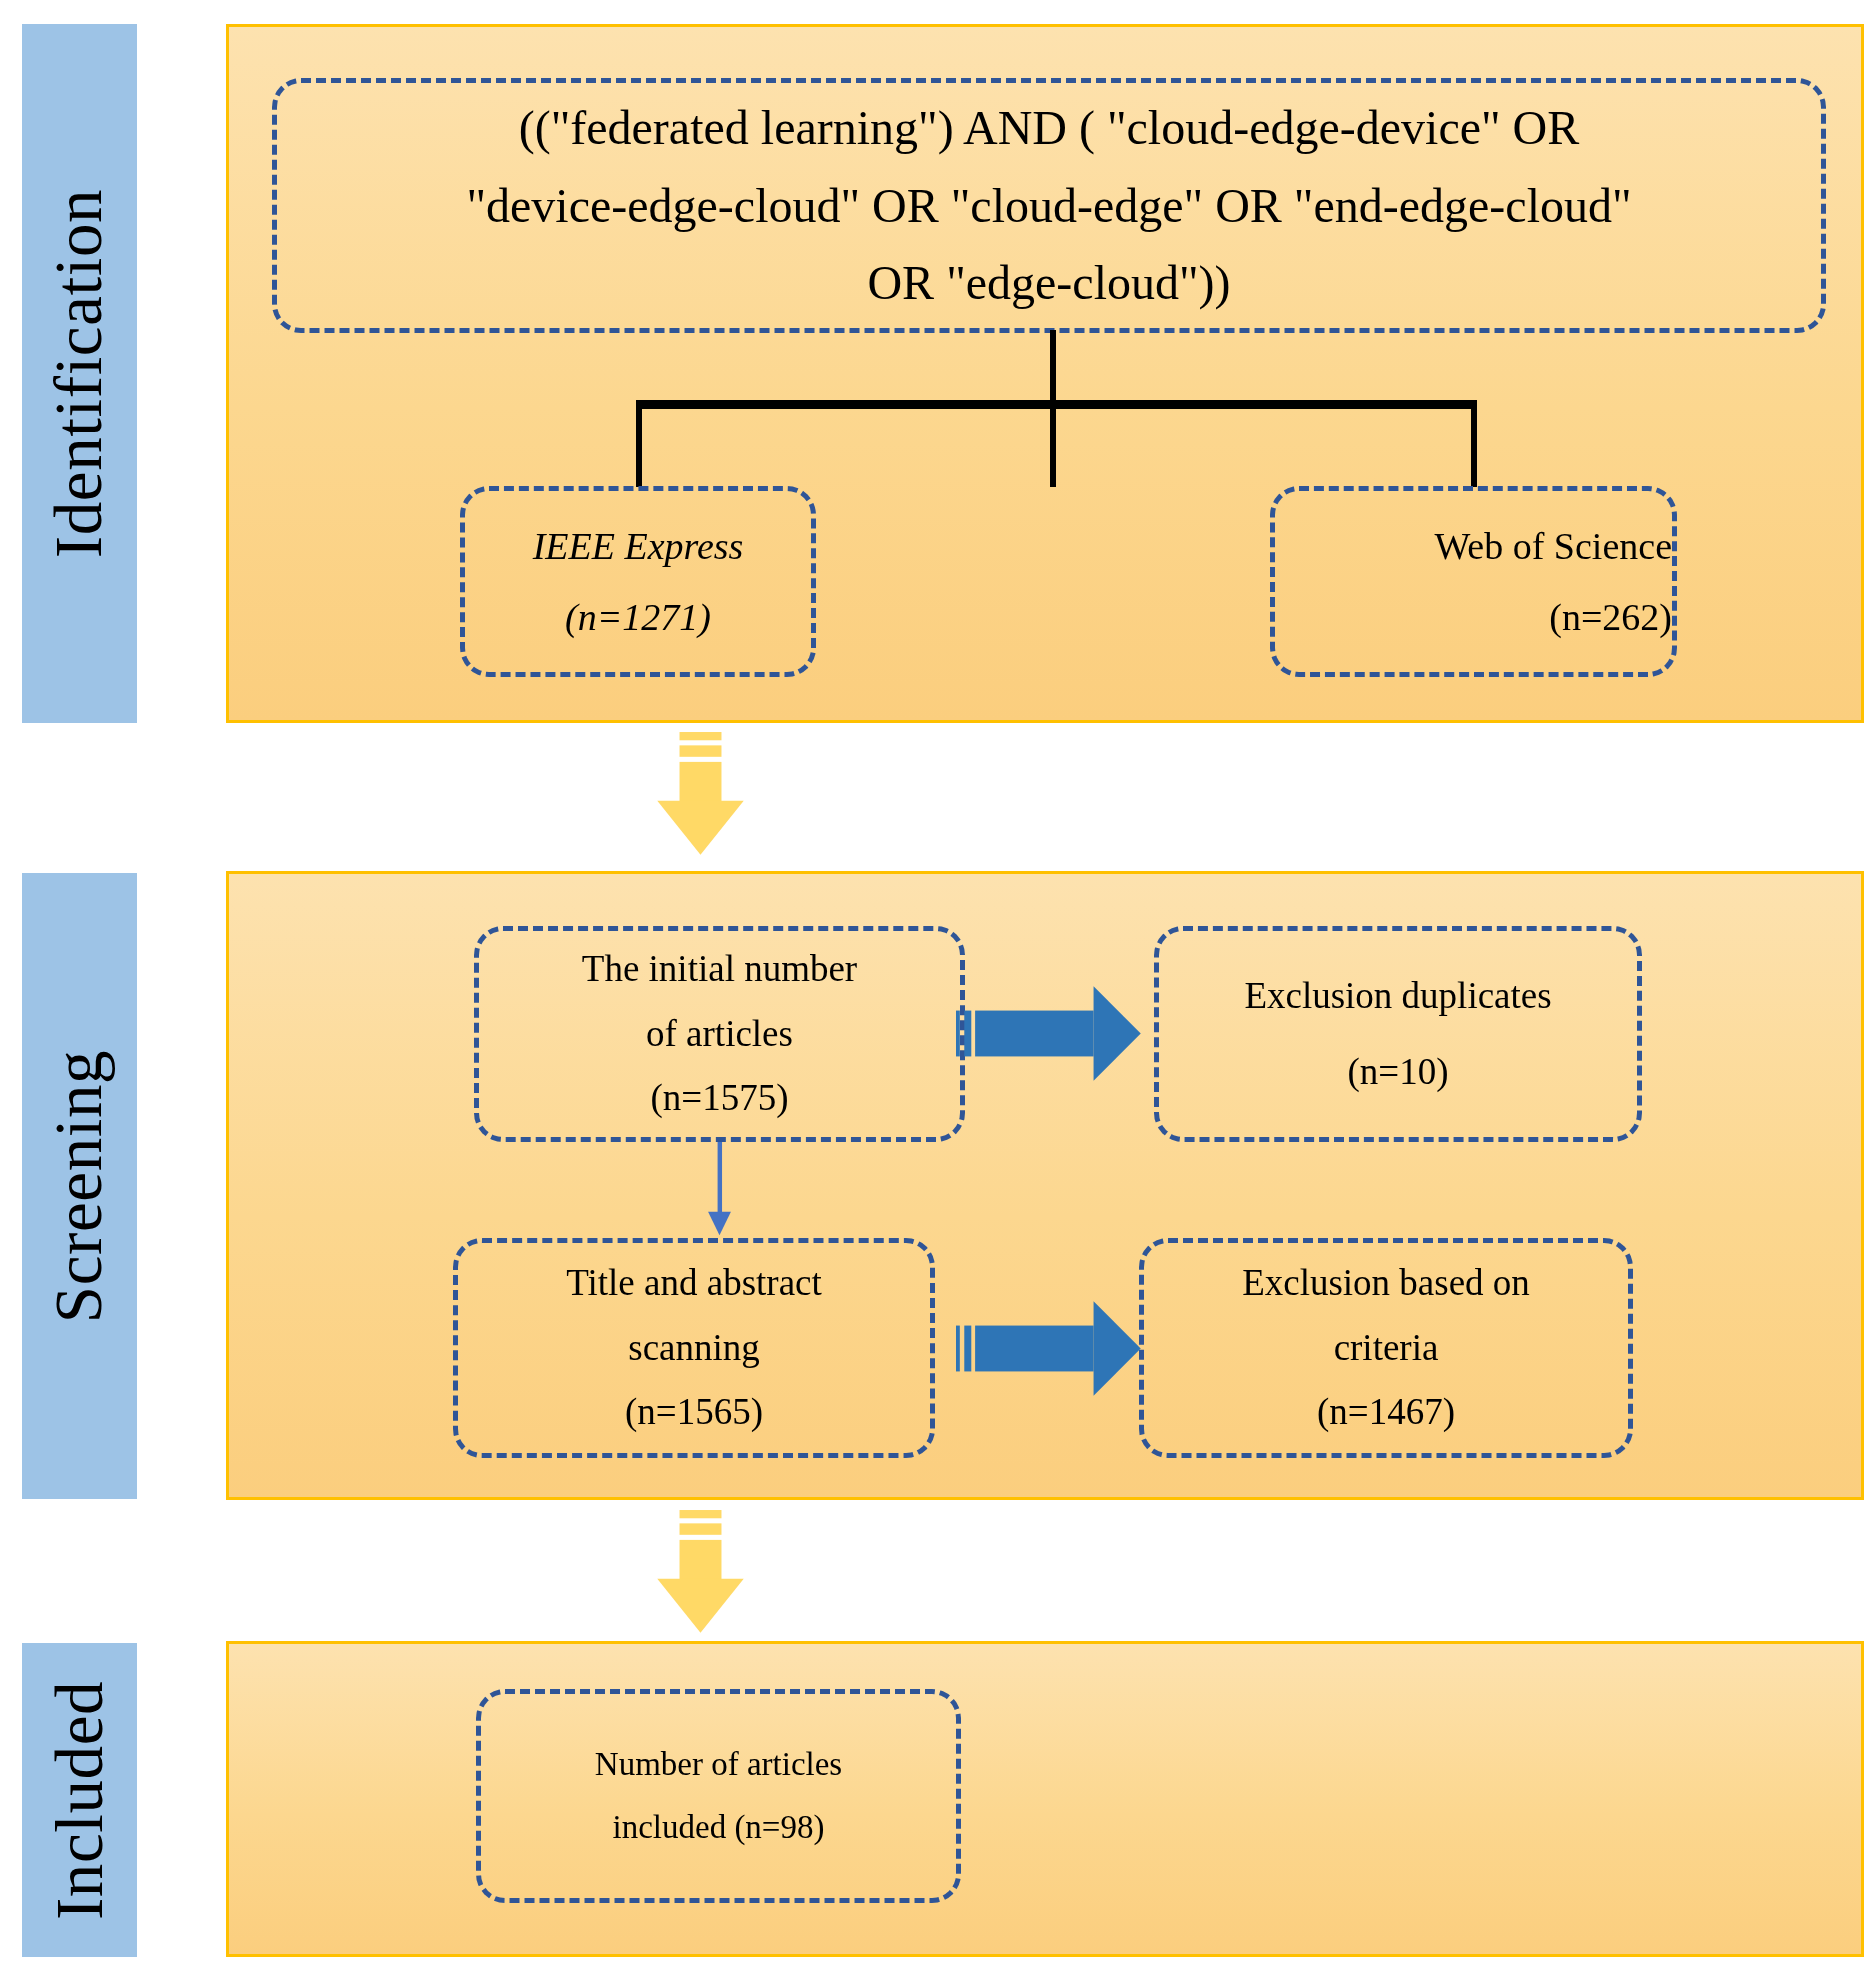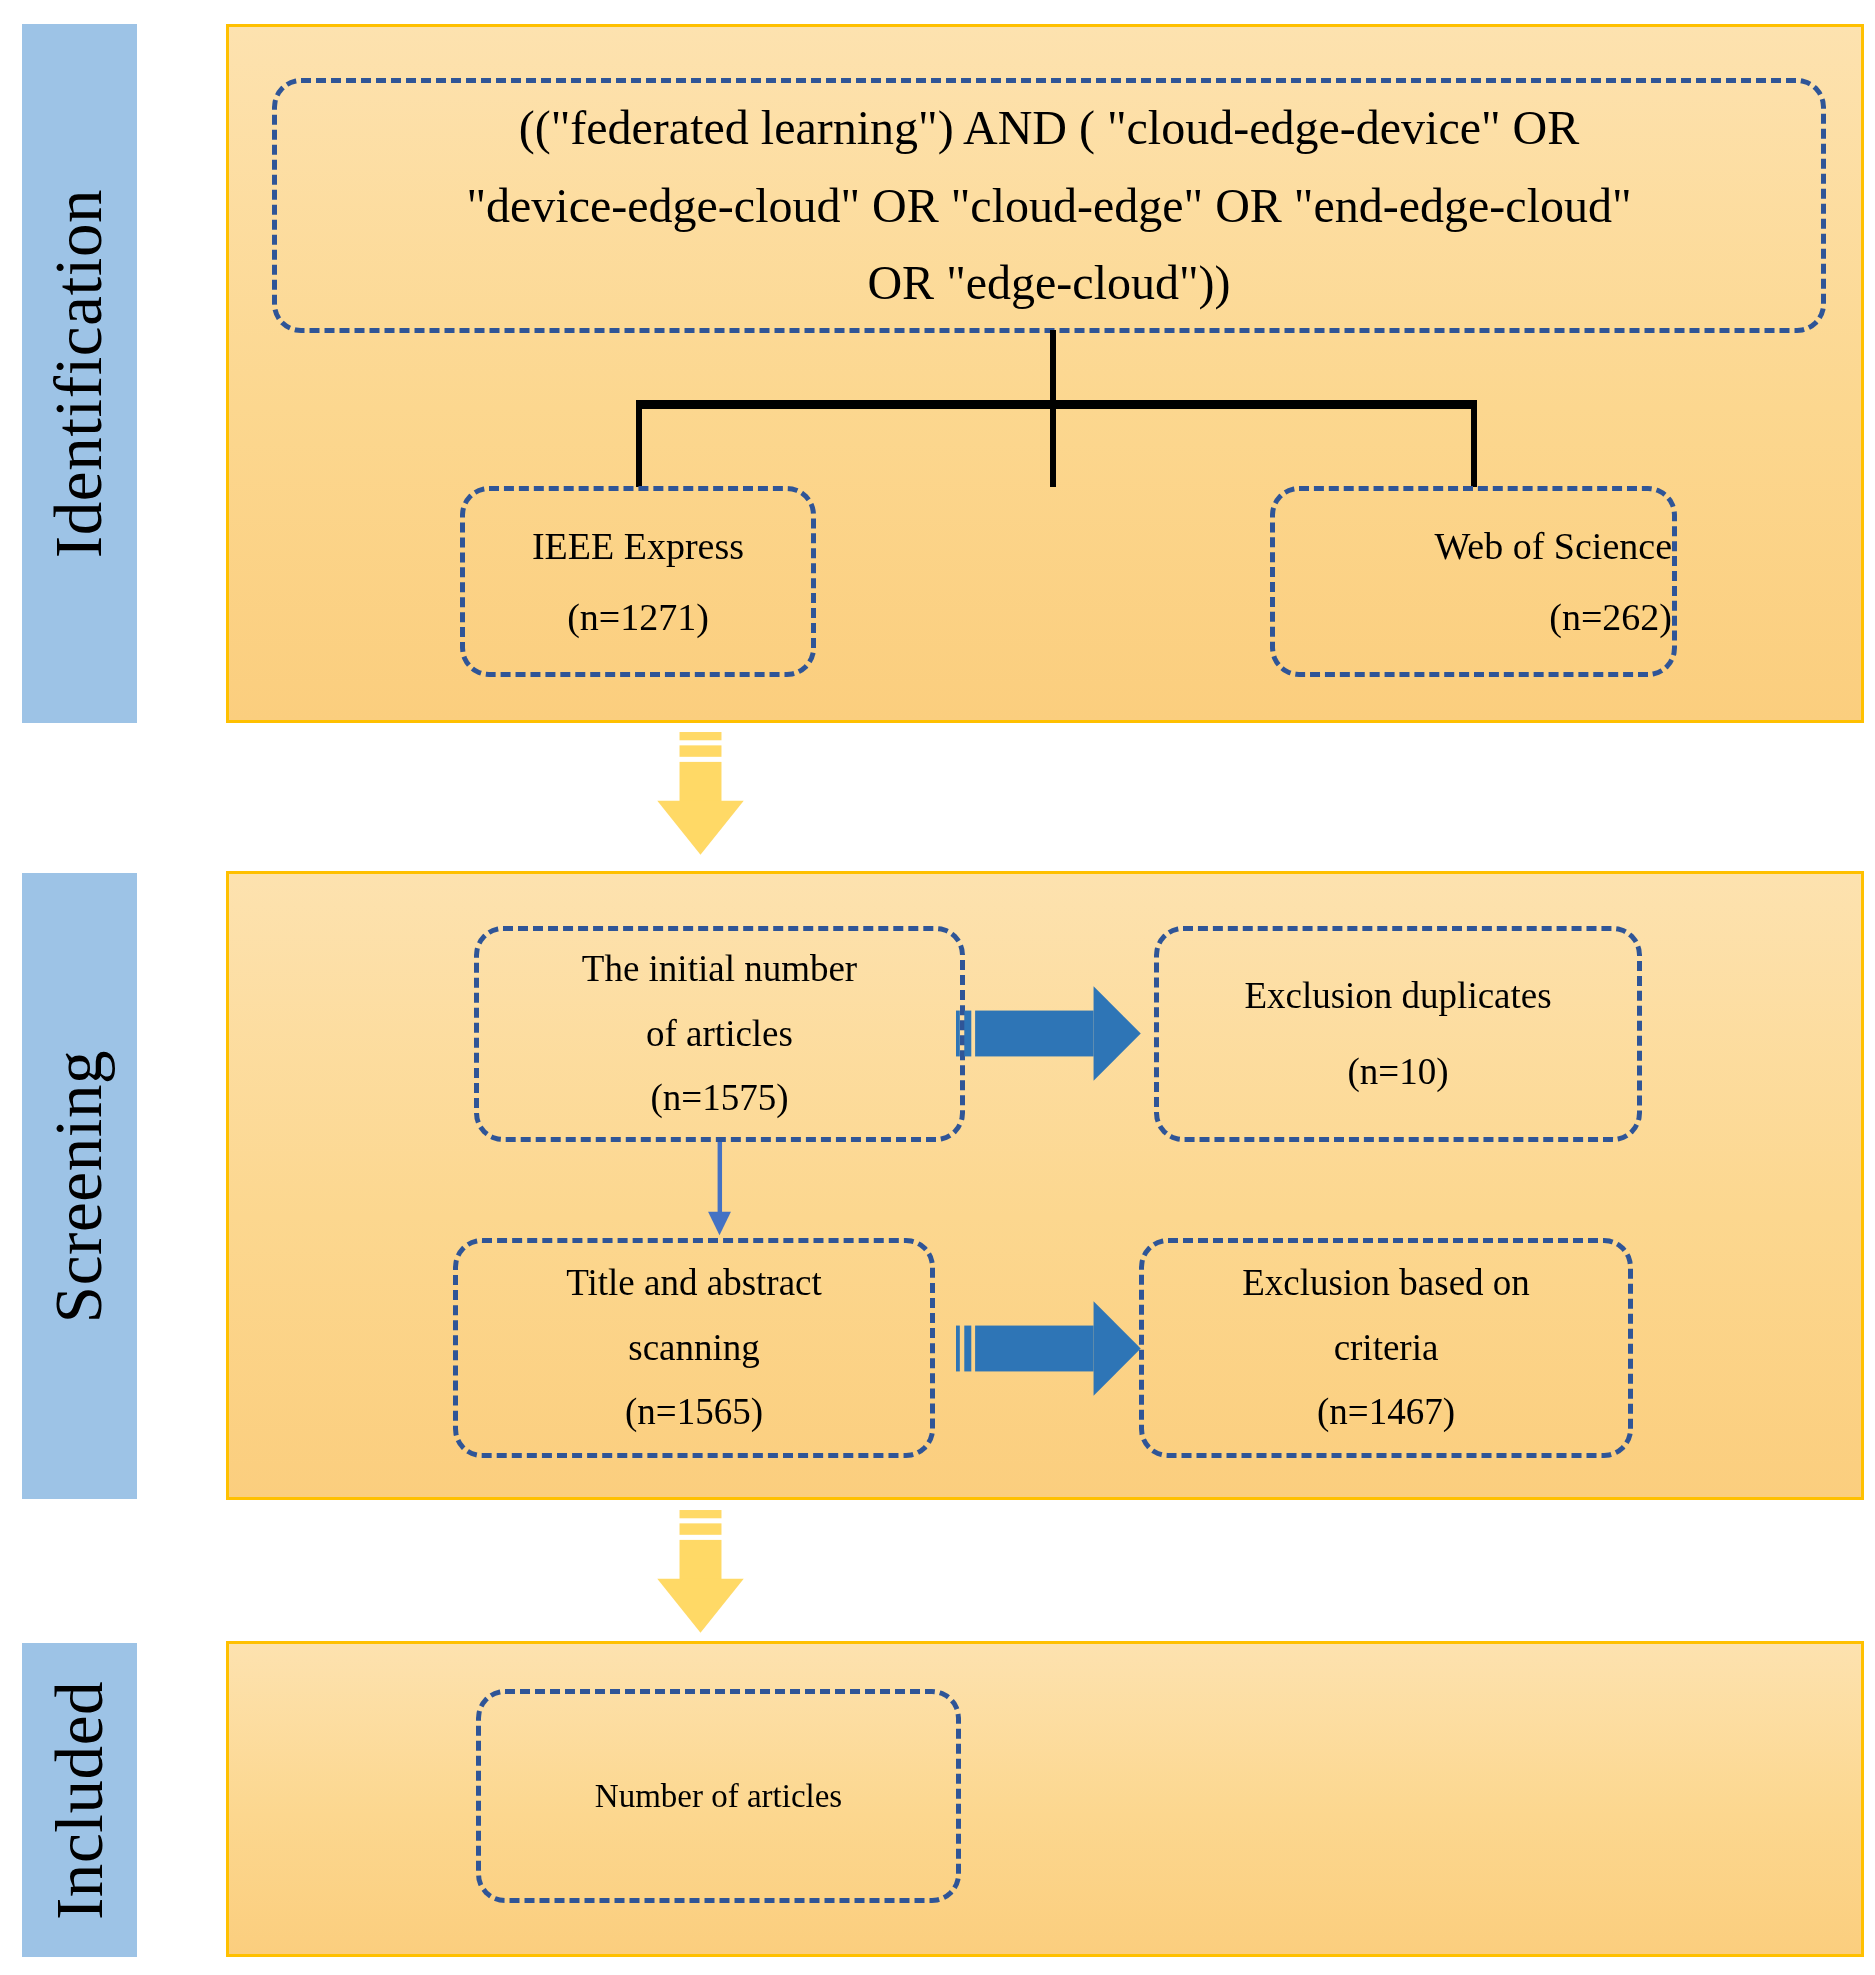--- a/index.html
+++ b/index.html
@@ -48,21 +48,21 @@
     border-radius:29px;
     box-sizing:border-box;
     display:flex;flex-direction:column;
     align-items:center;justify-content:center;
     text-align:center;
   }
   .dash-box .line{display:block;}
 
   #query-box{left:272px;top:78px;width:1554px;height:255px;font-size:48px;line-height:1.62;}
   .src-box{top:486px;height:191px;font-size:38px;line-height:1.85;}
-  #src-ieee{left:460px;width:356px;}
+  #src-ieee{left:460px;width:356px;font-style:italic;}
   #src-sciencedirect{left:864px;width:356px;}
   #src-wos{left:1270px;width:407px;align-items:flex-end;}
 
   .scr-box{font-size:37px;}
   #box-initial{left:474px;top:926px;width:491px;height:216px;line-height:1.75;align-items:center;}
   #box-duplicates{left:1154px;top:926px;width:488px;height:216px;line-height:2.05;align-items:center;}
   #box-title-abstract{left:453px;top:1238px;width:482px;height:220px;line-height:1.75;}
   #box-criteria{left:1139px;top:1238px;width:494px;height:220px;line-height:1.75;}
 
   #box-included-final{left:476px;top:1689px;width:485px;height:214px;font-size:33px;line-height:1.9;}
@@ -170,16 +170,17 @@
     <rect x="37" y="0" width="66" height="13" fill="#FFD966"></rect>
     <rect x="37" y="21" width="66" height="18" fill="#FFD966"></rect>
     <rect x="37" y="47" width="66" height="62" fill="#FFD966"></rect>
     <polygon points="2,108 138,108 70,193" fill="#FFD966"></polygon>
   </svg>
 
   <div class="panel" id="panel-included"></div>
 
   <div class="dash-box" id="box-included-final">
     <span class="line">Number of articles</span>
+    <span class="line">included (n=98)</span>
   </div>
 
 </div>
 
 
 </body></html>

